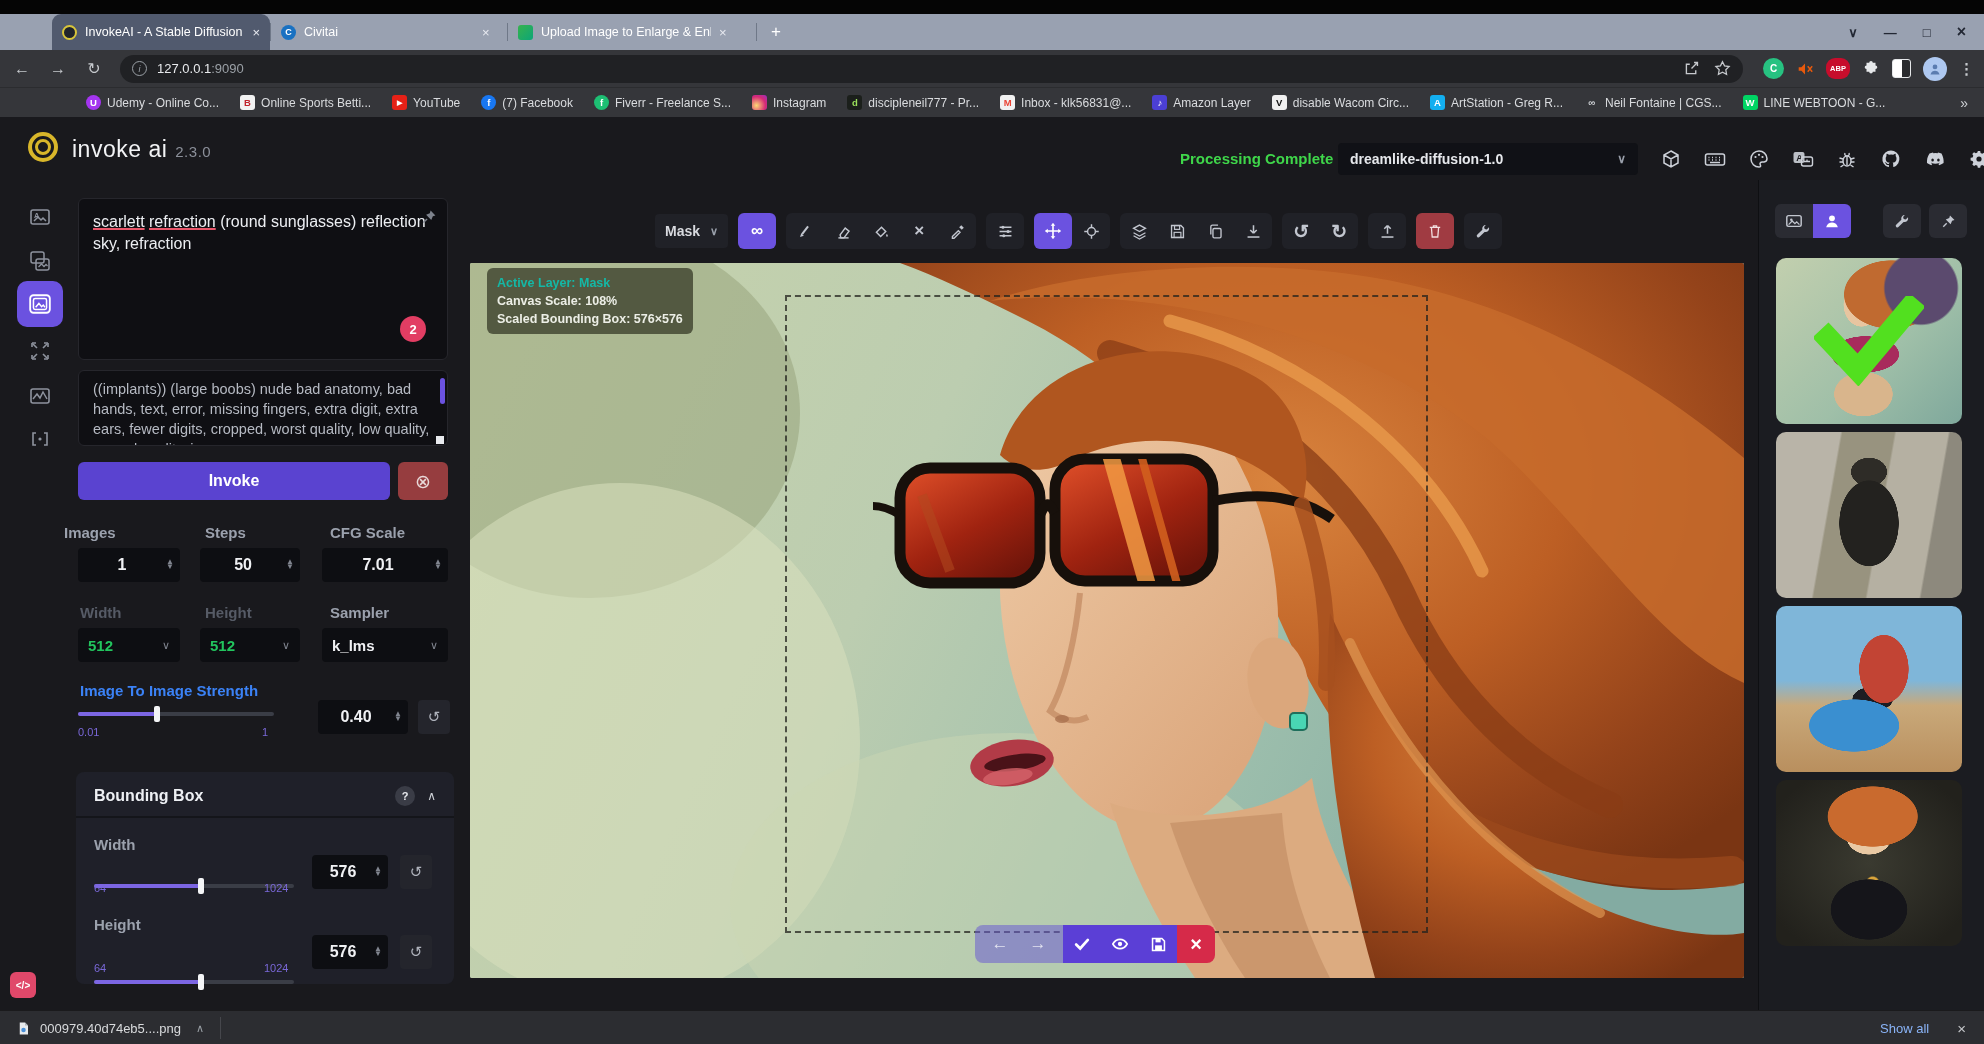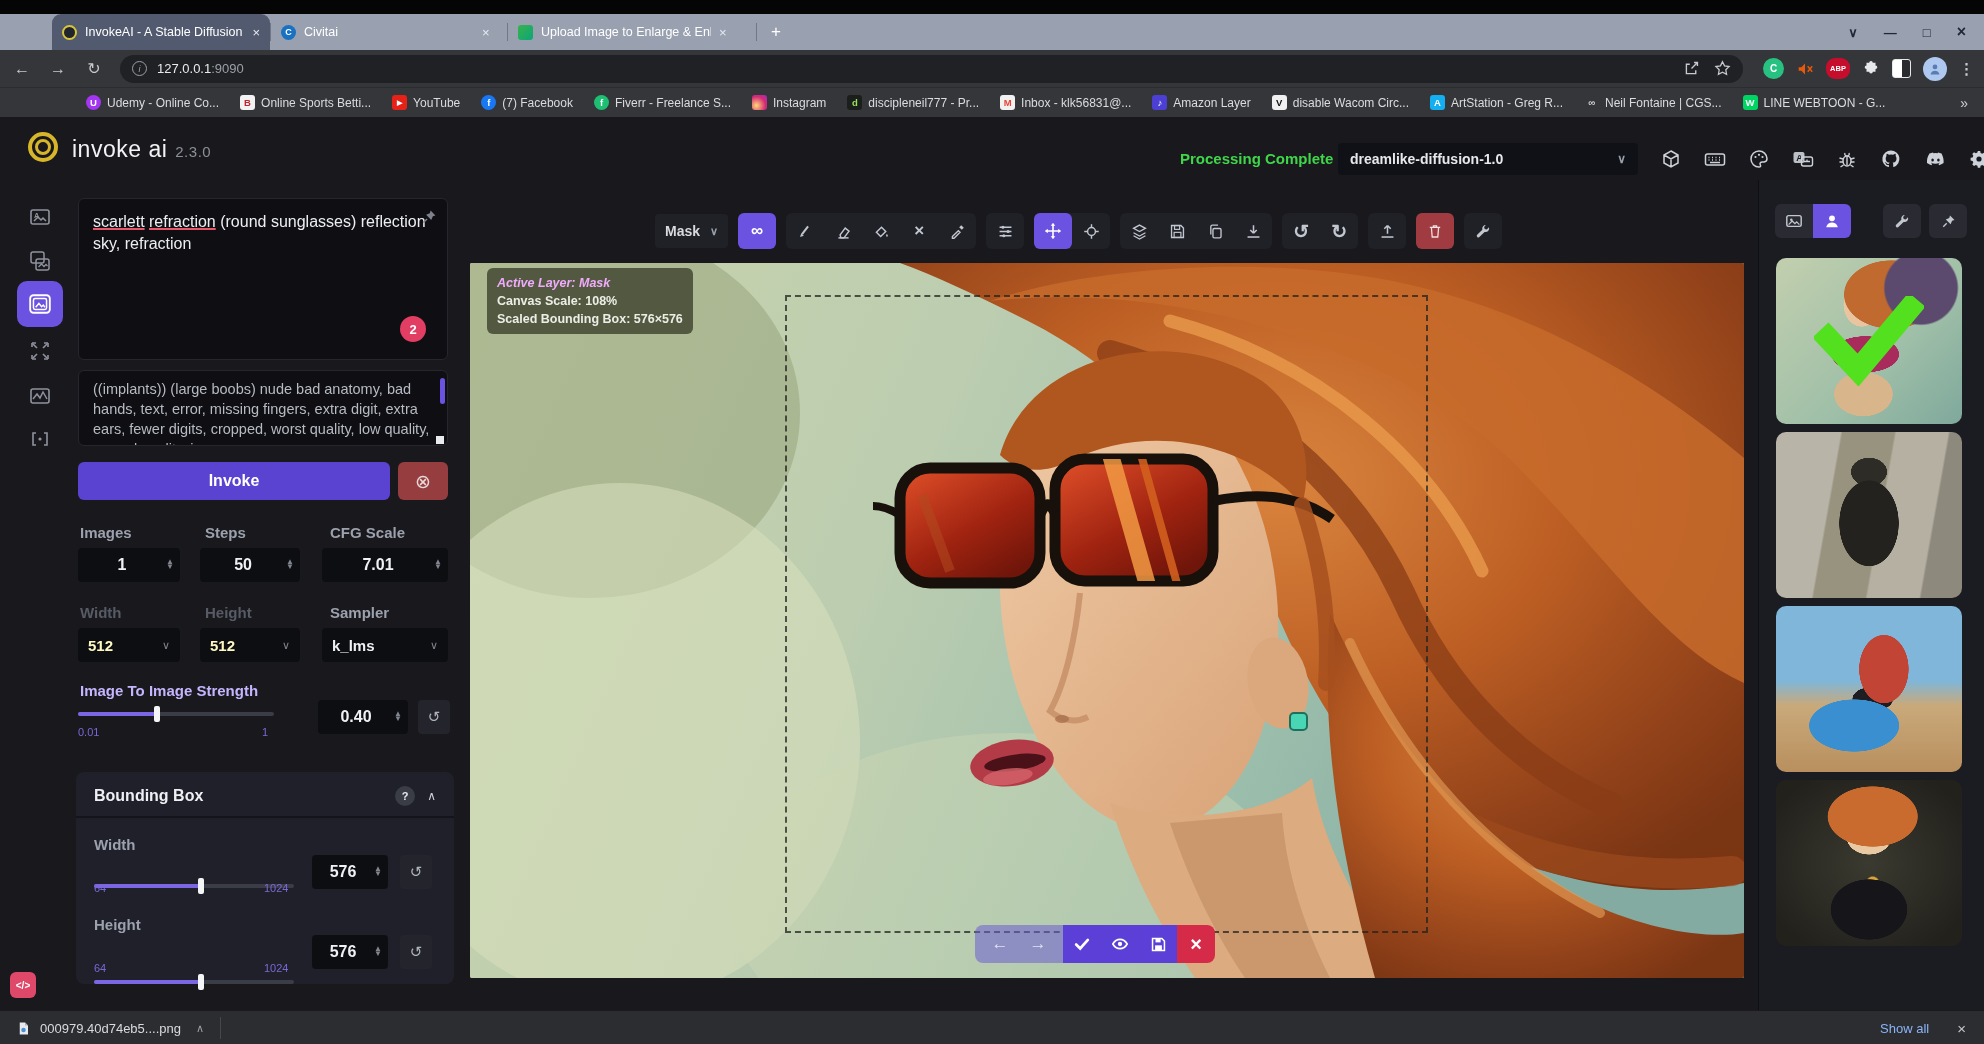--- a/index.html
+++ b/index.html
@@ -73,21 +73,21 @@
     display:flex;align-items:center;justify-content:center;font-size:16px;font-weight:bold;color:#fff;cursor:pointer;}
   #cancel-btn{left:398px;top:462px;width:50px;height:38px;background:#963d3f;border-radius:6px;
     display:flex;align-items:center;justify-content:center;font-size:19px;color:#e9d9d9;cursor:pointer;}
   .plabel{font-size:15px;font-weight:bold;color:#9ba1ad;}
   .plabel.dim{color:#565b66;}
   .numbox{background:#0d0e12;border-radius:4px;height:34px;display:flex;align-items:center;box-sizing:border-box;padding:0 6px 0 0;}
   .numbox .val{flex:1;text-align:center;font-size:16px;font-weight:bold;color:#f0f1f4;}
   .steppers{display:flex;flex-direction:column;line-height:.62;color:#80858f;font-size:8px;}
   .selbox{background:#0d0e12;border-radius:4px;height:34px;display:flex;align-items:center;box-sizing:border-box;padding:0 10px;}
   .selbox .val{font-size:15px;font-weight:bold;color:#f0f1f4;}
-  .selbox .val.dim{color:#fef9c3;}
+  .selbox .val.dim{color:#22c55e;}
   .selbox .chev{margin-left:auto;color:#80858f;font-size:11px;}
   .slider{position:relative;height:16px;}
   .slider .track{position:absolute;left:0;right:0;top:6px;height:4px;background:#3a3d46;border-radius:2px;}
   .slider .fill{position:absolute;left:0;top:6px;height:4px;background:#7c66e3;border-radius:2px;}
   .slider .thumb{position:absolute;top:0;width:6px;height:16px;background:#f4f5f7;border-radius:2px;}
   .srange{font-size:11px;font-weight:normal;color:#7a68d8;}
   .resetbtn{background:#24252c;border-radius:4px;display:flex;align-items:center;justify-content:center;color:#aeb2bb;font-size:15px;}
   #bbox-panel{left:76px;top:772px;width:378px;height:212px;background:#1f2029;border-radius:8px;}
   #bbox-head{left:94px;top:786px;width:342px;display:flex;align-items:center;}
   #bbox-title{font-size:16px;font-weight:bold;color:#eef0f4;}
@@ -97,21 +97,21 @@
 
   
   #canvas{left:470px;top:263px;width:1274px;height:715px;background:#b9c9ab;border-radius:2px;overflow:hidden;}
   #cv-toolbar{left:655px;top:212px;height:38px;display:flex;align-items:center;gap:10px;}
   .tgroup{background:#202127;border-radius:6px;display:flex;align-items:center;height:36px;}
   .tbtn{width:38px;height:36px;display:flex;align-items:center;justify-content:center;color:#c2c6cf;cursor:pointer;}
   .tbtn.purple{background:#6b52e0;border-radius:6px;color:#fff;}
   .tbtn.red{background:#a03b42;border-radius:6px;color:#f2dfe0;}
   #layer-select{background:#202127;border-radius:4px;height:34px;display:flex;align-items:center;padding:0 10px;gap:10px;font-size:14px;font-weight:bold;color:#d8dadf;}
   #cv-overlay{left:487px;top:268px;width:206px;background:rgba(64,68,48,.82);border-radius:6px;padding:6px 10px;box-sizing:border-box;font-size:12.5px;font-weight:bold;line-height:1.45;}
-  #cv-overlay .l1{color:#f0abfc;font-style:italic;}
+  #cv-overlay .l1{color:#14b8a6;}
   #cv-overlay .l2,#cv-overlay .l3{color:#eceee6;}
   #bbox-rect{left:315px;top:32px;width:643px;height:638px;border:2px dashed rgba(35,35,30,.75);box-sizing:border-box;}
   #cv-bottombar{left:505px;top:662px;height:38px;display:flex;border-radius:8px;overflow:hidden;}
   #cvb-left{background:rgba(108,92,210,.55);display:flex;align-items:center;padding:0 6px;}
   #cvb-left .tbtn{color:rgba(255,255,255,.75);}
   #cvb-mid{background:#5b3fd6;display:flex;align-items:center;}
   #cvb-right{background:#d62a49;display:flex;align-items:center;}
 
   
   #gallery{left:1758px;top:180px;width:226px;height:830px;background:#1b1c21;border-left:1px solid #0e0f12;box-sizing:border-box;}
@@ -376,21 +376,21 @@
   <div id="prompt-badge" class="abs">2</div>
   <div id="neg-box" class="abs">((implants)) (large boobs) nude bad anatomy, bad hands, text, error, missing fingers, extra digit, extra ears, fewer digits, cropped, worst quality, low quality, normal quality, jpeg</div>
   <div id="neg-scroll" class="abs"></div>
   <div id="neg-resize" class="abs"></div>
 
   <div id="invoke-btn" class="abs">Invoke</div>
   <div id="cancel-btn" class="abs">
       <span>⊗</span>
     </div>
 
-  <div class="plabel abs" style="left:80px;top:524px">Images</div>
+  <div class="plabel abs" style="left:64px;top:524px">Images</div>
   <div class="plabel abs" style="left:205px;top:524px">Steps</div>
   <div class="plabel abs" style="left:330px;top:524px">CFG Scale</div>
   <div class="numbox abs" style="left:78px;top:548px;width:102px">
     <span class="val">1</span>
     <span class="steppers">
         <span>▲</span>
         <span>▼</span>
       </span>
   </div>
   <div class="numbox abs" style="left:200px;top:548px;width:100px">
@@ -417,21 +417,21 @@
   </div>
   <div class="selbox abs" style="left:200px;top:628px;width:100px">
     <span class="val dim">512</span>
     <span class="chev">∨</span>
   </div>
   <div class="selbox abs" style="left:322px;top:628px;width:126px">
     <span class="val">k_lms</span>
     <span class="chev">∨</span>
   </div>
 
-  <div class="plabel abs" style="left:80px;top:682px;color:#c4b5fd">Image To Image Strength</div>
+  <div class="plabel abs" style="left:80px;top:682px;color:#3b82f6">Image To Image Strength</div>
   <div class="slider abs" style="left:78px;top:706px;width:196px">
     <div class="track"></div>
       <div class="fill" style="width:40%"></div>
       <div class="thumb" style="left:39%"></div>
   </div>
   <div class="srange abs" style="left:78px;top:726px">0.01</div>
   <div class="srange abs" style="left:262px;top:726px">1</div>
   <div class="numbox abs" style="left:318px;top:700px;width:90px">
     <span class="val">0.40</span>
     <span class="steppers">

